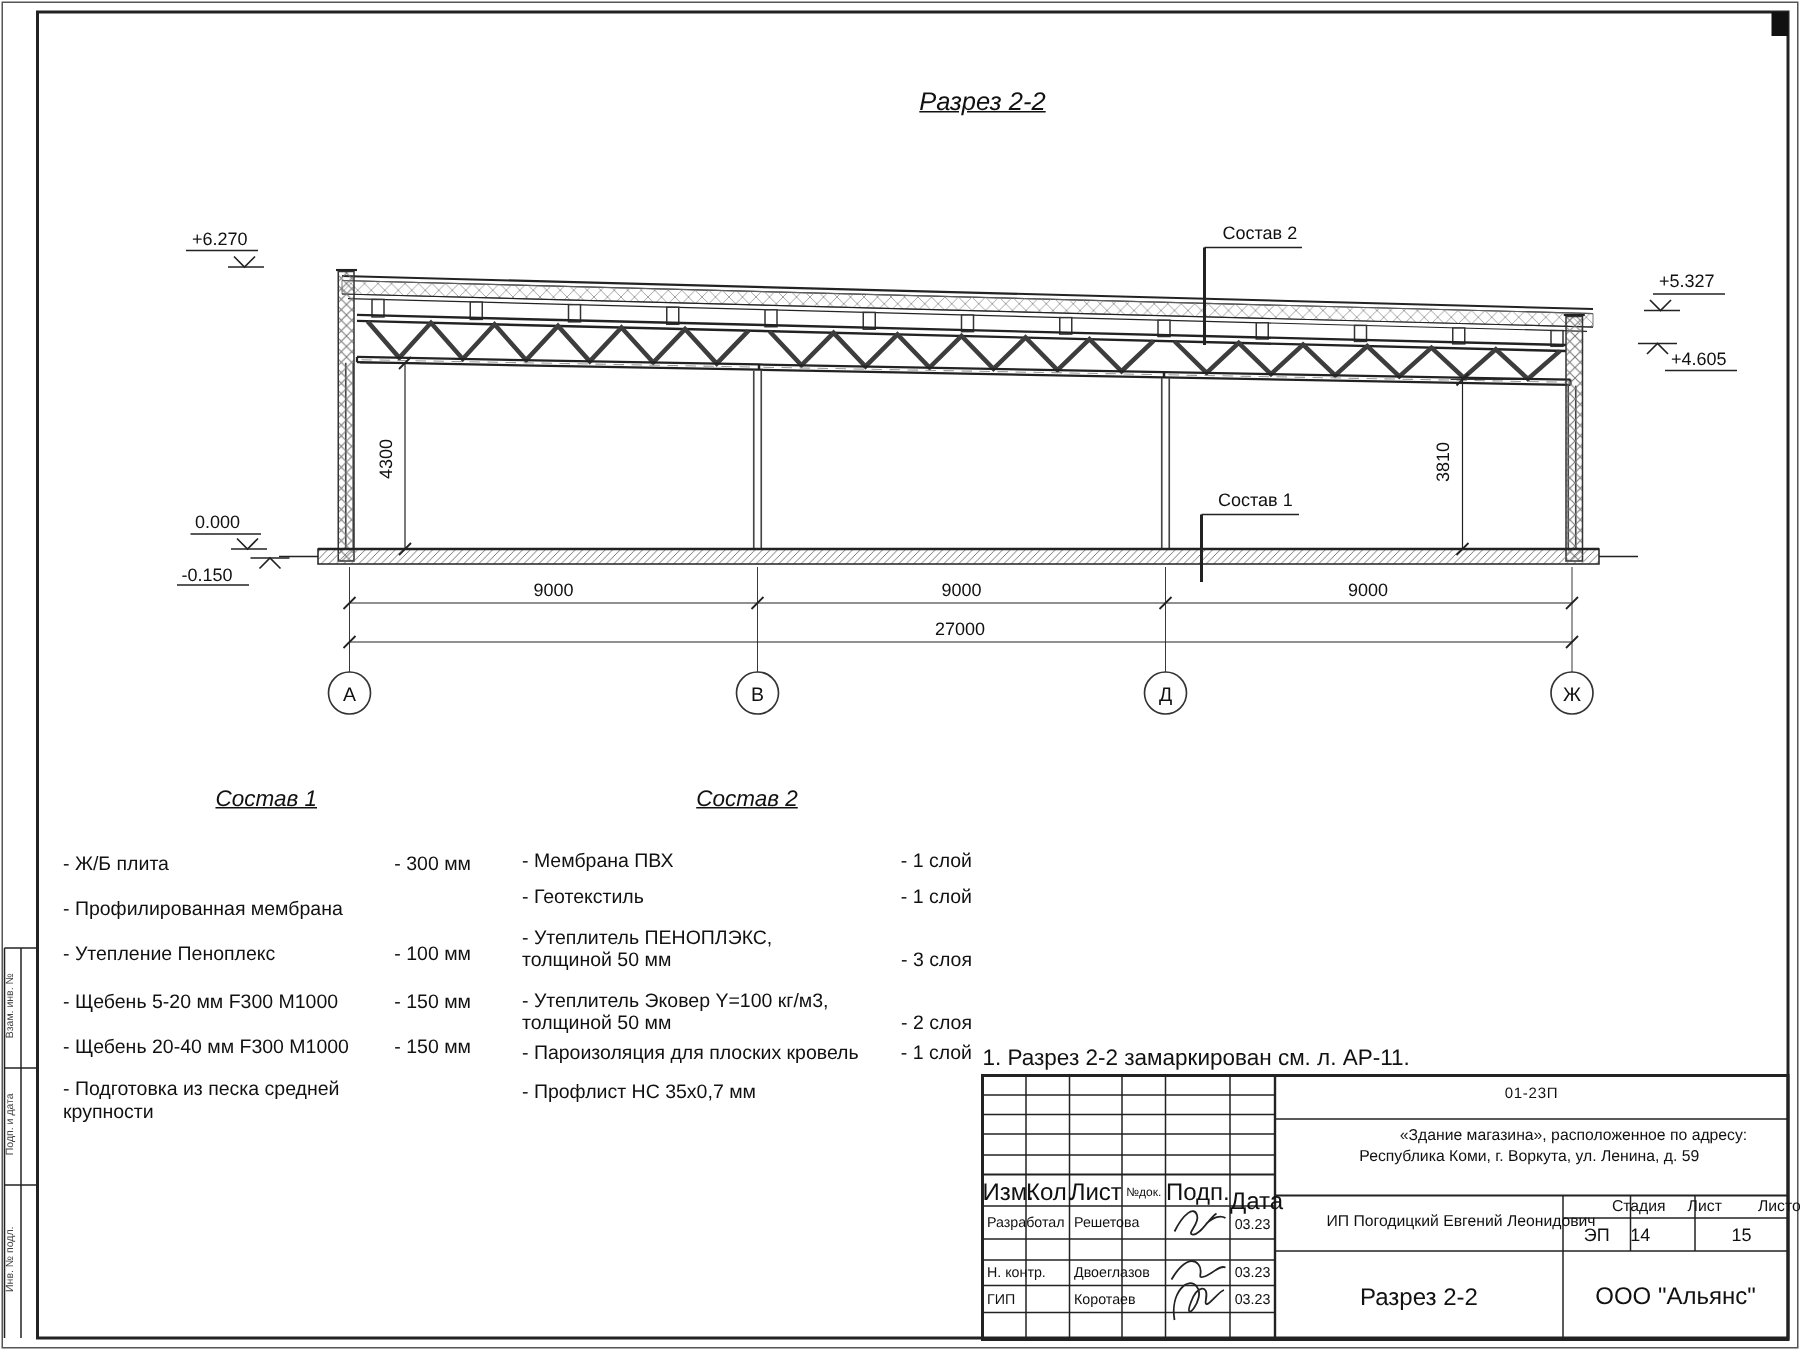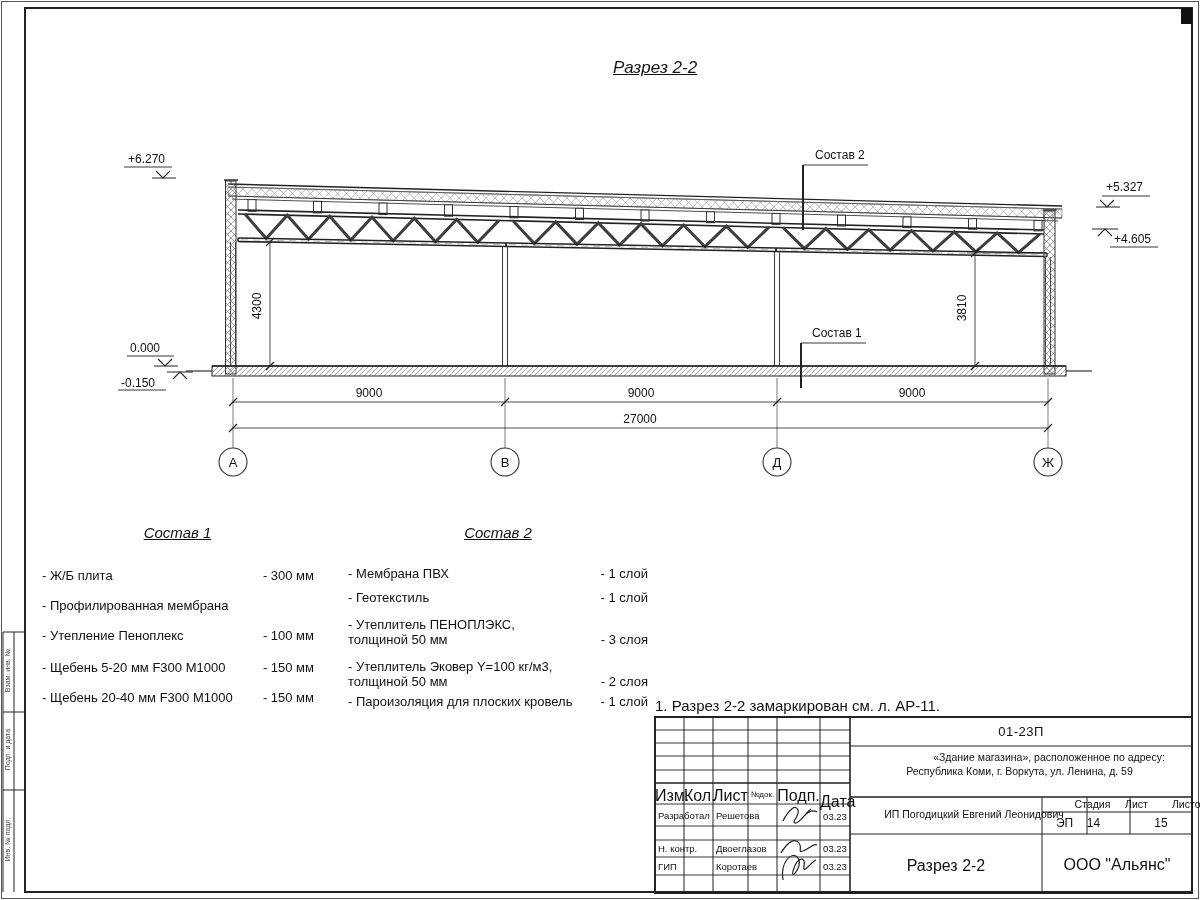--- a/index.html
+++ b/index.html
@@ -14,21 +14,21 @@
   .list-row{position:absolute;display:flex;justify-content:space-between;align-items:flex-end;
             font-size:13px;line-height:15px;font-family:"Liberation Sans",sans-serif;color:#111;}
   .list-row .nm{white-space:pre-line;}
   .list-row .vl{white-space:nowrap;}
   .vtext{position:absolute;width:80px;transform:rotate(-90deg);font-size:7px;color:#444;
          text-align:center;font-family:"Liberation Sans",sans-serif;white-space:nowrap;}
   #dwg{position:absolute;left:0;top:0;}
   #dwg text{font-family:"Liberation Sans",sans-serif;fill:#111;} .t12{font-size:12px;} .t13{font-size:13px;}
   .note{font-size:15px;}
   .tb-s{font-size:9.5px;} .tb-xs{font-size:8px;} .tb-h{font-size:16px;}
-  .tb-m{font-size:10.5px;padding-left:28px;} .tb-b{font-size:13px;letter-spacing:0.5px;} .tb-v{font-size:12px;}
+  .tb-m{font-size:10.5px;padding-left:28px;} .tb-b{font-size:10px;letter-spacing:0.5px;} .tb-v{font-size:12px;}
 </style>
 </head>
 <body>
 
 <div class="page">
 
   <svg id="dwg" width="1200" height="900" viewBox="0 0 1200 900">
     <defs>
       <pattern id="hatchWall" width="7" height="7" patternUnits="userSpaceOnUse">
         <path d="M0,7 L7,0 M0,0 L7,7" stroke="#777" stroke-width="0.7"></path>
@@ -223,20 +223,25 @@
     <span class="vl">- 100 мм</span>
   </div>
   <div class="list-row" style="left:42px;top:660px;width:272px">
     <span class="nm">-  Щебень 5-20 мм F300 М1000</span>
     <span class="vl">- 150 мм</span>
   </div>
   <div class="list-row" style="left:42px;top:690px;width:272px">
     <span class="nm">-  Щебень 20-40 мм F300 М1000</span>
     <span class="vl">- 150 мм</span>
   </div>
+  <div class="list-row" style="left:42px;top:718px;width:272px">
+    <span class="nm">- Подготовка из песка средней
+крупности</span>
+    <span class="vl"></span>
+  </div>
 
   <div class="txt ctr it ul list-head" style="left:398px;top:524px;width:200px">Состав 2</div>
   <div class="list-row" style="left:348px;top:566px;width:300px">
     <span class="nm">- Мембрана ПВХ</span>
     <span class="vl">- 1 слой</span>
   </div>
   <div class="list-row" style="left:348px;top:590px;width:300px">
     <span class="nm">- Геотекстиль</span>
     <span class="vl">- 1 слой</span>
   </div>
@@ -246,20 +251,24 @@
     <span class="vl">- 3 слоя</span>
   </div>
   <div class="list-row" style="left:348px;top:659px;width:300px">
     <span class="nm">- Утеплитель Эковер Y=100 кг/м3,
 толщиной 50 мм</span>
     <span class="vl">- 2 слоя</span>
   </div>
   <div class="list-row" style="left:348px;top:694px;width:300px">
     <span class="nm">- Пароизоляция для плоских кровель</span>
     <span class="vl">- 1 слой</span>
+  </div>
+  <div class="list-row" style="left:348px;top:720px;width:300px">
+    <span class="nm">- Профлист НС 35х0,7 мм</span>
+    <span class="vl"></span>
   </div>
 
   <div class="txt note" style="left:655px;top:697px">1. Разрез 2-2 замаркирован см. л. АР-11.</div>
 
   <div class="txt ctr tb-h" style="left:655px;top:787px;width:29px">Изм.</div>
   <div class="txt ctr tb-h" style="left:684px;top:787px;width:29px">Кол.</div>
   <div class="txt ctr tb-h" style="left:713px;top:787px;width:35px">Лист</div>
   <div class="txt ctr tb-xs" style="left:748px;top:790px;width:29px">№док.</div>
   <div class="txt ctr tb-h" style="left:777px;top:787px;width:43px">Подп.</div>
   <div class="txt ctr tb-h" style="left:820px;top:793px;width:30px">Дата</div>

